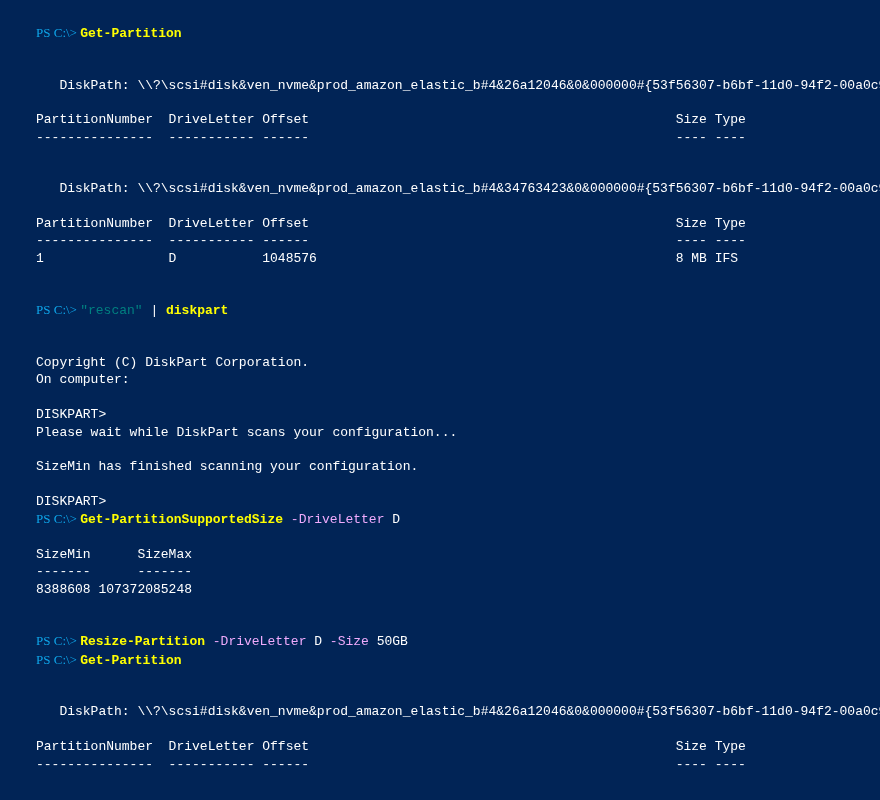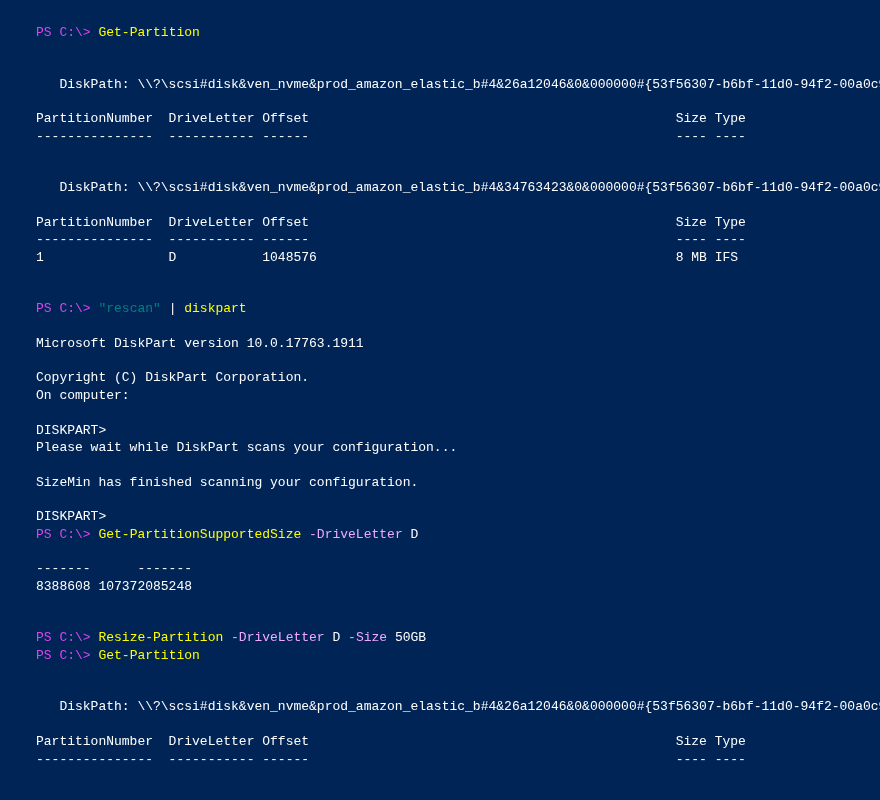--- a/index.html
+++ b/index.html
@@ -15,22 +15,22 @@
       line-height: 1.35;
       padding: 24px 36px;
       width: 880px;
       height: 800px;
       overflow: hidden;
     }
     .line {
       white-space: pre;
       min-height: 17px;
     }
-    .prompt { color: #d946ef; }
-    .cmdlet { color: #ffff00; }
+    .prompt { color: #0ea5e9; font-family: Liberation Serif, serif; }
+    .cmdlet { color: #ffff00; font-weight: bold; }
     .string { color: #008080; }
     .pipe { color: #ffffff; }
     .param { color: #f0abfc; }
     .value { color: #ffffff; }
     .output { color: #ffffff; }
   </style>
 </head>
 <body>
 
 <div>
@@ -46,33 +46,33 @@
 <div class="line"></div>
 <div class="line output">   DiskPath: \\?\scsi#disk&amp;ven_nvme&amp;prod_amazon_elastic_b#4&amp;34763423&amp;0&amp;000000#{53f56307-b6bf-11d0-94f2-00a0c91efb8b}</div>
 <div class="line"></div>
 <div class="line output">PartitionNumber  DriveLetter Offset                                               Size Type</div>
 <div class="line output">---------------  ----------- ------                                               ---- ----</div>
 <div class="line output">1                D           1048576                                              8 MB IFS</div>
 <div class="line"></div>
 <div class="line"></div>
 <div class="line"><span class="prompt">PS C:\&gt; </span><span class="string">"rescan"</span><span class="pipe"> | </span><span class="cmdlet">diskpart</span></div>
 <div class="line"></div>
-<div class="line output">Microsoft DiskPart version 10.0.17763.1911</div>
 <div class="line"></div>
 <div class="line output">Copyright (C) DiskPart Corporation.</div>
 <div class="line output">On computer:</div>
 <div class="line"></div>
 <div class="line output">DISKPART&gt;</div>
 <div class="line output">Please wait while DiskPart scans your configuration...</div>
 <div class="line"></div>
 <div class="line output">SizeMin has finished scanning your configuration.</div>
 <div class="line"></div>
 <div class="line output">DISKPART&gt;</div>
 <div class="line"><span class="prompt">PS C:\&gt; </span><span class="cmdlet">Get-PartitionSupportedSize</span><span class="param"> -DriveLetter </span><span class="value">D</span></div>
 <div class="line"></div>
+<div class="line output">SizeMin      SizeMax</div>
 <div class="line output">-------      -------</div>
 <div class="line output">8388608 107372085248</div>
 <div class="line"></div>
 <div class="line"></div>
 <div class="line"><span class="prompt">PS C:\&gt; </span><span class="cmdlet">Resize-Partition</span><span class="param"> -DriveLetter </span><span class="value">D</span><span class="param"> -Size </span><span class="value">50GB</span></div>
 <div class="line"><span class="prompt">PS C:\&gt; </span><span class="cmdlet">Get-Partition</span></div>
 <div class="line"></div>
 <div class="line"></div>
 <div class="line output">   DiskPath: \\?\scsi#disk&amp;ven_nvme&amp;prod_amazon_elastic_b#4&amp;26a12046&amp;0&amp;000000#{53f56307-b6bf-11d0-94f2-00a0c91efb8b}</div>
 <div class="line"></div>

